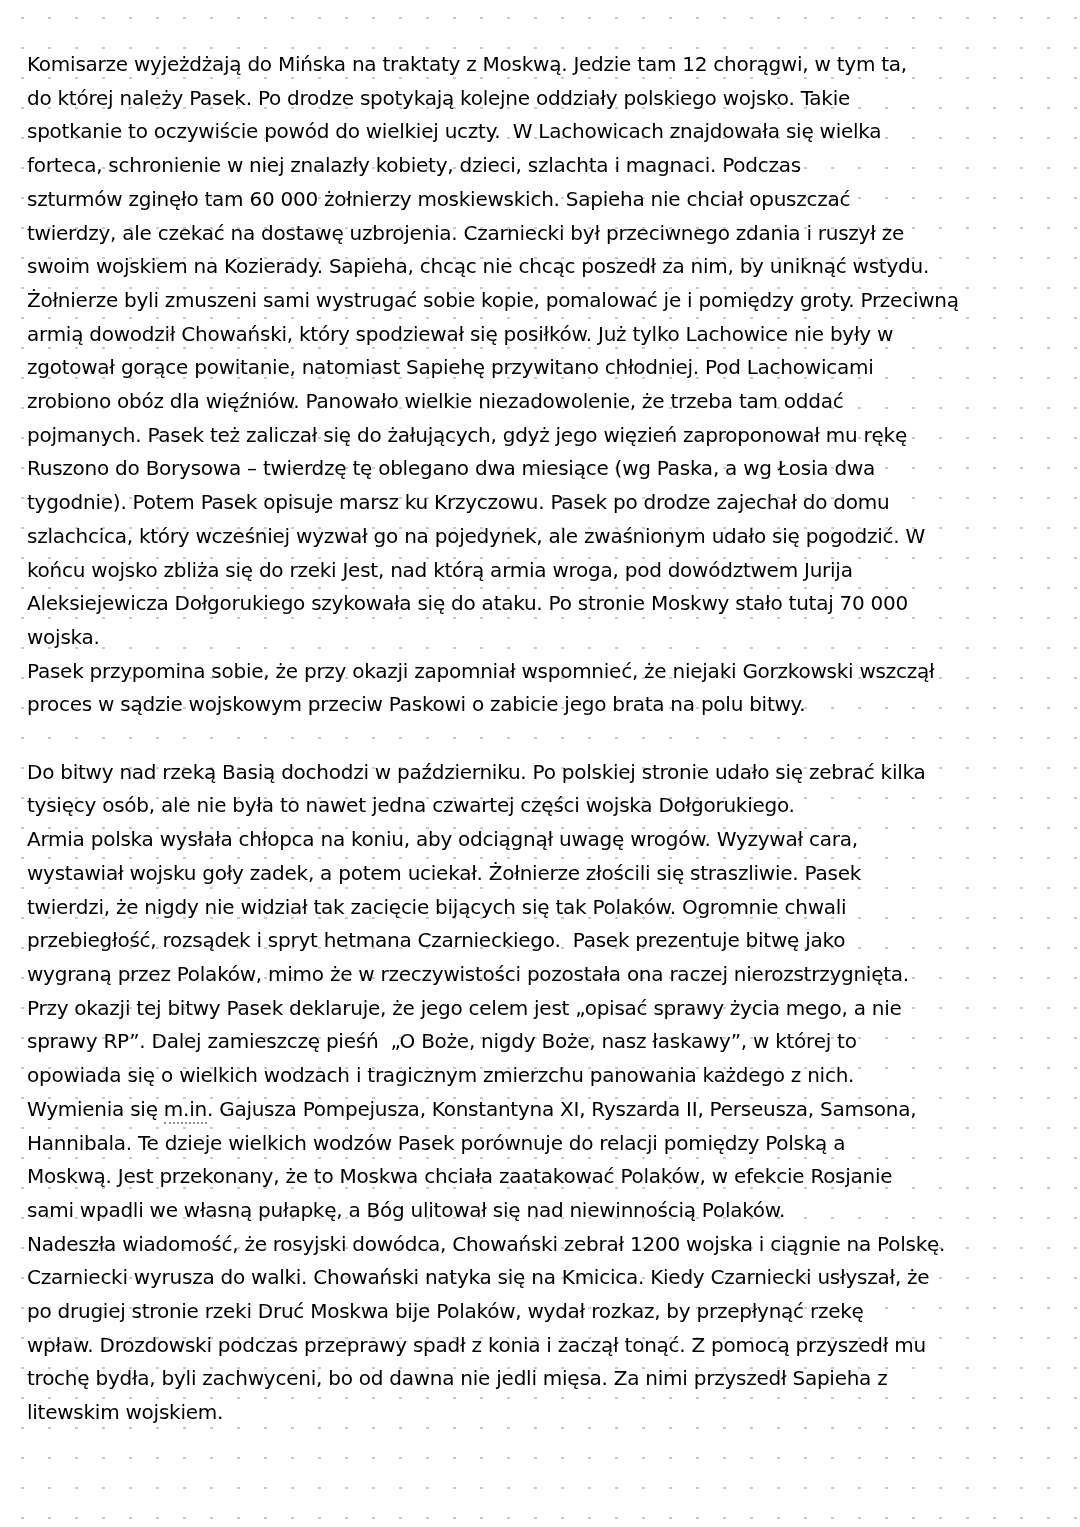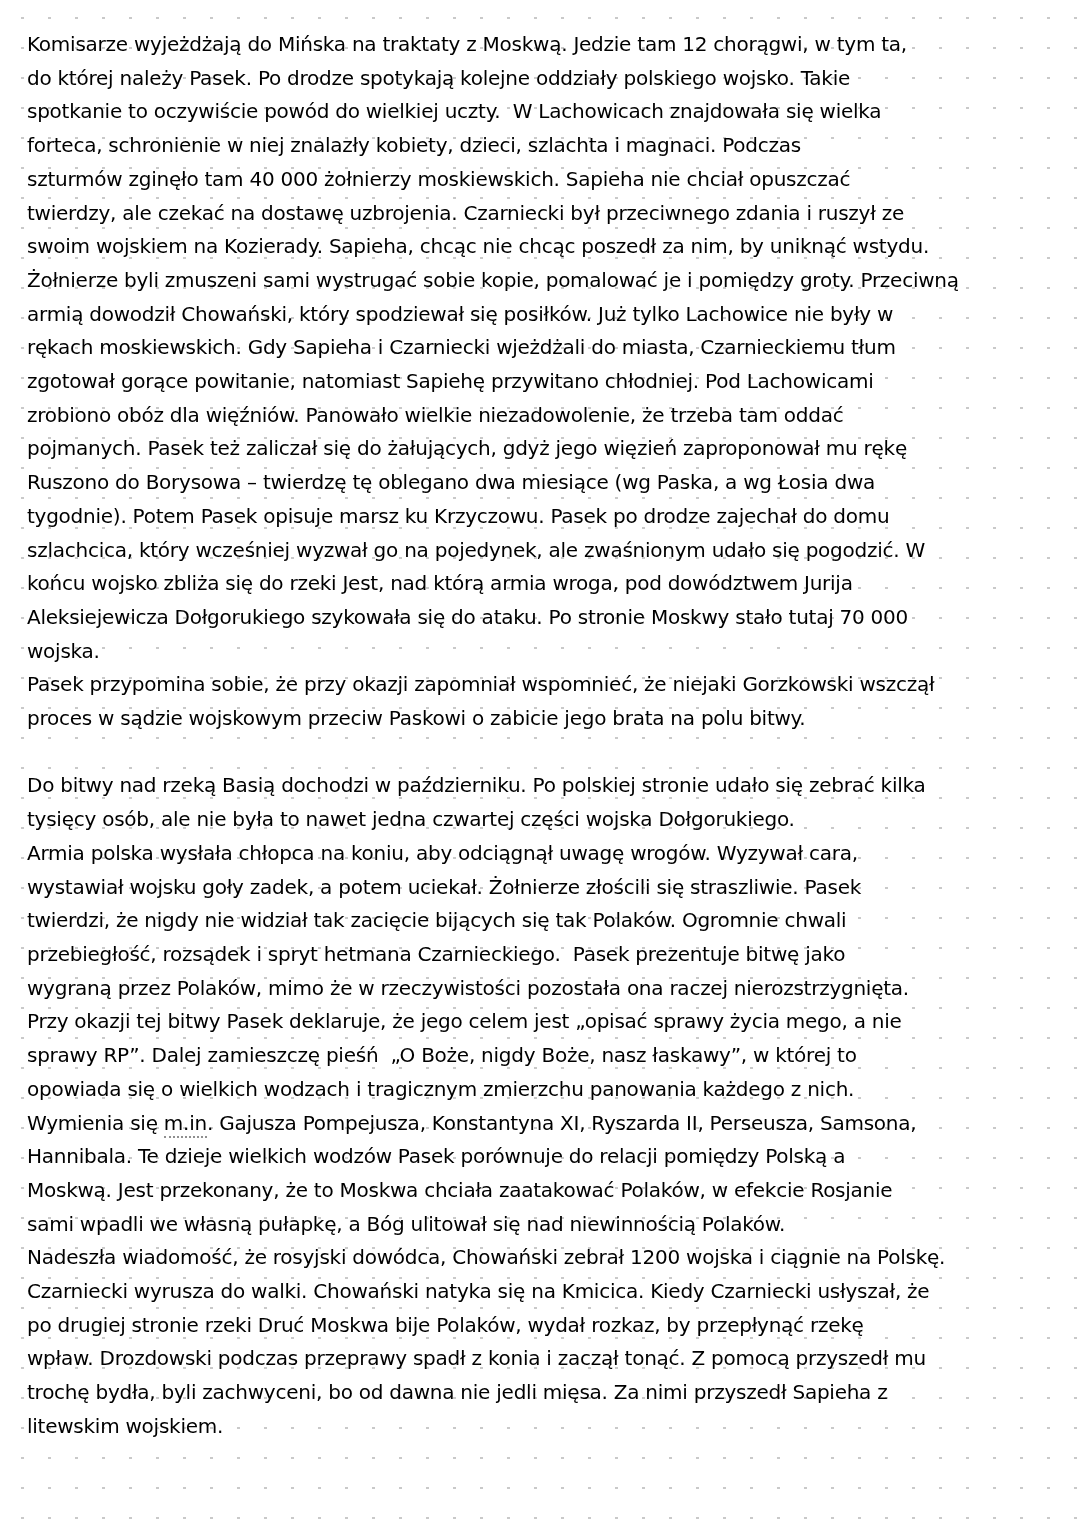--- a/index.html
+++ b/index.html
@@ -12,21 +12,21 @@
     width: 1080px;
     height: 1527px;
     overflow: hidden;
     background-color: #ffffff;
     
     background-image: radial-gradient(circle, #c9c9c9 1.3px, rgba(0,0,0,0) 1.4px);
     background-size: 27px 30px;
     background-position: 9px 3px;
   }
   .text-block {
-    padding: 28px 24px 0 27px;
+    padding: 48px 24px 0 27px;
     font-family: "DejaVu Sans", "Liberation Sans", sans-serif;
     font-size: 20px;
     line-height: 33.7px;
     letter-spacing: -0.25px;
     color: #000000;
   }
   .line {
     white-space: pre;
     min-height: 33.7px;
   }
@@ -38,26 +38,25 @@
 </style>
 </head>
 <body>
 
 <div class="page">
   <div class="text-block">
       <div class="line">Komisarze wyjeżdżają do Mińska na traktaty z Moskwą. Jedzie tam 12 chorągwi, w tym ta,</div>
       <div class="line">do której należy Pasek. Po drodze spotykają kolejne oddziały polskiego wojsko. Takie</div>
       <div class="line">spotkanie to oczywiście powód do wielkiej uczty.  W Lachowicach znajdowała się wielka</div>
       <div class="line">forteca, schronienie w niej znalazły kobiety, dzieci, szlachta i magnaci. Podczas</div>
-      <div class="line">szturmów zginęło tam 40 000 żołnierzy moskiewskich. Sapieha nie chciał opuszczać</div>
+      <div class="line">szturmów zginęło tam 60 000 żołnierzy moskiewskich. Sapieha nie chciał opuszczać</div>
       <div class="line">twierdzy, ale czekać na dostawę uzbrojenia. Czarniecki był przeciwnego zdania i ruszył ze</div>
       <div class="line">swoim wojskiem na Kozierady. Sapieha, chcąc nie chcąc poszedł za nim, by uniknąć wstydu.</div>
       <div class="line">Żołnierze byli zmuszeni sami wystrugać sobie kopie, pomalować je i pomiędzy groty. Przeciwną</div>
       <div class="line">armią dowodził Chowański, który spodziewał się posiłków. Już tylko Lachowice nie były w</div>
-      <div class="line">rękach moskiewskich. Gdy Sapieha i Czarniecki wjeżdżali do miasta, Czarnieckiemu tłum</div>
       <div class="line">zgotował gorące powitanie, natomiast Sapiehę przywitano chłodniej. Pod Lachowicami</div>
       <div class="line">zrobiono obóz dla więźniów. Panowało wielkie niezadowolenie, że trzeba tam oddać</div>
       <div class="line">pojmanych. Pasek też zaliczał się do żałujących, gdyż jego więzień zaproponował mu rękę</div>
       <div class="line">Ruszono do Borysowa – twierdzę tę oblegano dwa miesiące (wg Paska, a wg Łosia dwa</div>
       <div class="line">tygodnie). Potem Pasek opisuje marsz ku Krzyczowu. Pasek po drodze zajechał do domu</div>
       <div class="line">szlachcica, który wcześniej wyzwał go na pojedynek, ale zwaśnionym udało się pogodzić. W</div>
       <div class="line">końcu wojsko zbliża się do rzeki Jest, nad którą armia wroga, pod dowództwem Jurija</div>
       <div class="line">Aleksiejewicza Dołgorukiego szykowała się do ataku. Po stronie Moskwy stało tutaj 70 000</div>
       <div class="line">wojska.</div>
       <div class="line">Pasek przypomina sobie, że przy okazji zapomniał wspomnieć, że niejaki Gorzkowski wszczął</div>

